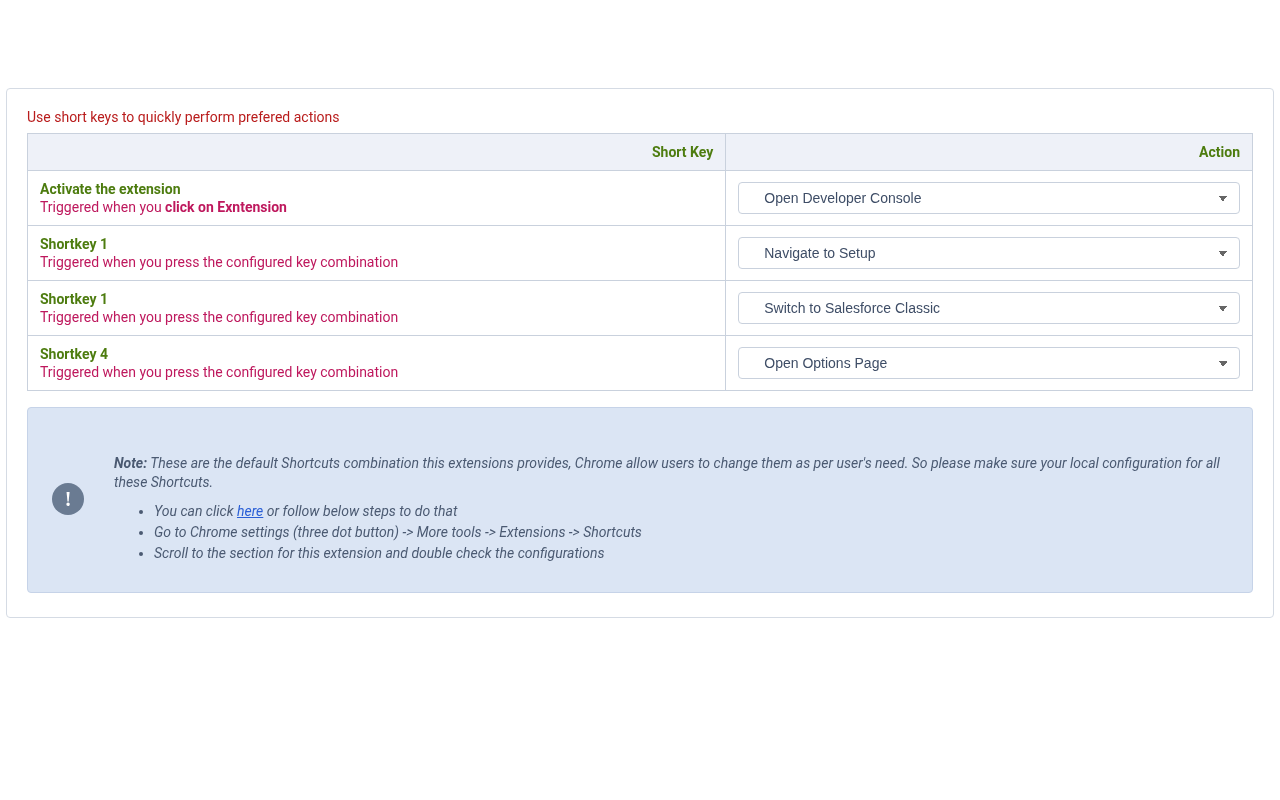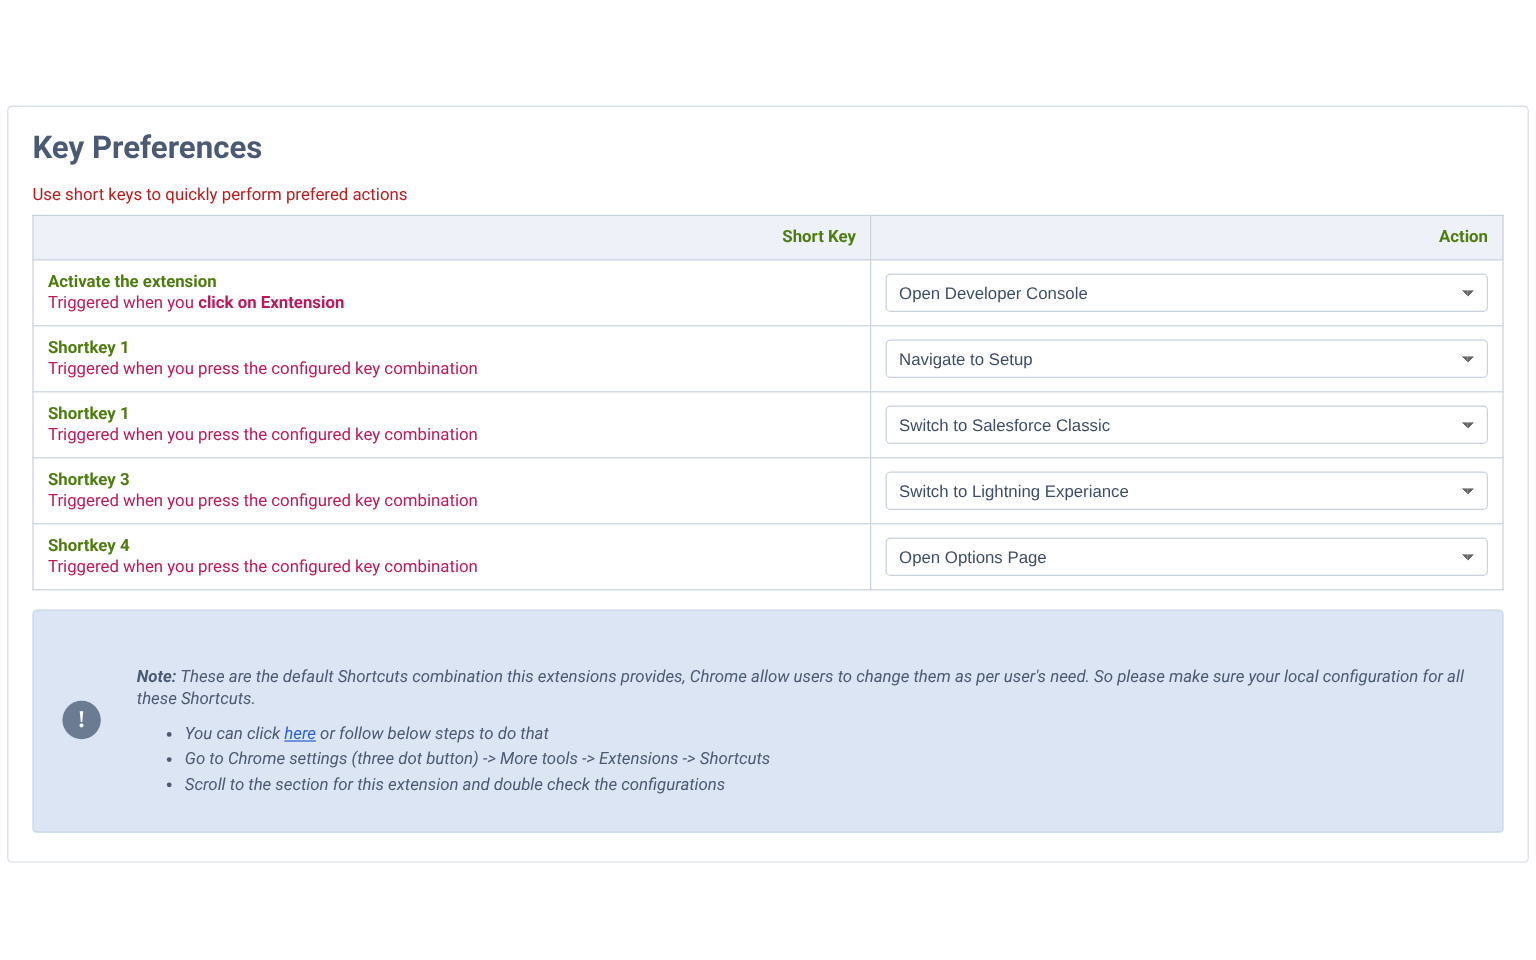--- a/index.html
+++ b/index.html
@@ -53,21 +53,21 @@
     font-size: 14px;
   }
   .shortkey-desc {
     color: #be185d;
     font-size: 14px;
     margin-top: 2px;
   }
   .shortkey-desc .bold { font-weight: 700; }
   .action-select {
     width: 100%;
-    padding: 7px 10px;
+    padding: 7px 25px;
     border: 1px solid #c9d1dd;
     border-radius: 4px;
     font-size: 14px;
     color: #3e4d66;
     background: #fff;
     appearance: none;
     -webkit-appearance: none;
     background-image: linear-gradient(45deg, transparent 50%, #666 50%), linear-gradient(135deg, #666 50%, transparent 50%);
     background-position: calc(100% - 16px) 50%, calc(100% - 11px) 50%;
     background-size: 5px 5px, 5px 5px;
@@ -118,21 +118,20 @@
     color: #2a5fd6;
     text-decoration: underline;
   }
   .col-shortkey { width: 57%; }
   .col-action { width: 43%; }
 </style>
 </head>
 <body>
 
 <div class="card">
-  <h1 class="page-title">Key Preferences</h1>
   <p class="page-subtitle">Use short keys to quickly perform prefered actions</p>
 
   <table class="pref-table">
     <thead>
       <tr>
         <th class="col-shortkey">Short Key</th>
         <th class="col-action">Action</th>
       </tr>
     </thead>
     <tbody>
@@ -164,31 +163,20 @@
           <div class="shortkey-desc"><span>Triggered when you press the configured key combination</span><span class="bold"></span></div>
         </td>
         <td>
           <select class="action-select">
             <option>Switch to Salesforce Classic</option>
           </select>
         </td>
       </tr>
       <tr>
         <td>
-          <div class="shortkey-name">Shortkey 3</div>
-          <div class="shortkey-desc"><span>Triggered when you press the configured key combination</span><span class="bold"></span></div>
-        </td>
-        <td>
-          <select class="action-select">
-            <option>Switch to Lightning Experiance</option>
-          </select>
-        </td>
-      </tr>
-      <tr>
-        <td>
           <div class="shortkey-name">Shortkey 4</div>
           <div class="shortkey-desc"><span>Triggered when you press the configured key combination</span><span class="bold"></span></div>
         </td>
         <td>
           <select class="action-select">
             <option>Open Options Page</option>
           </select>
         </td>
       </tr>
     </tbody>

